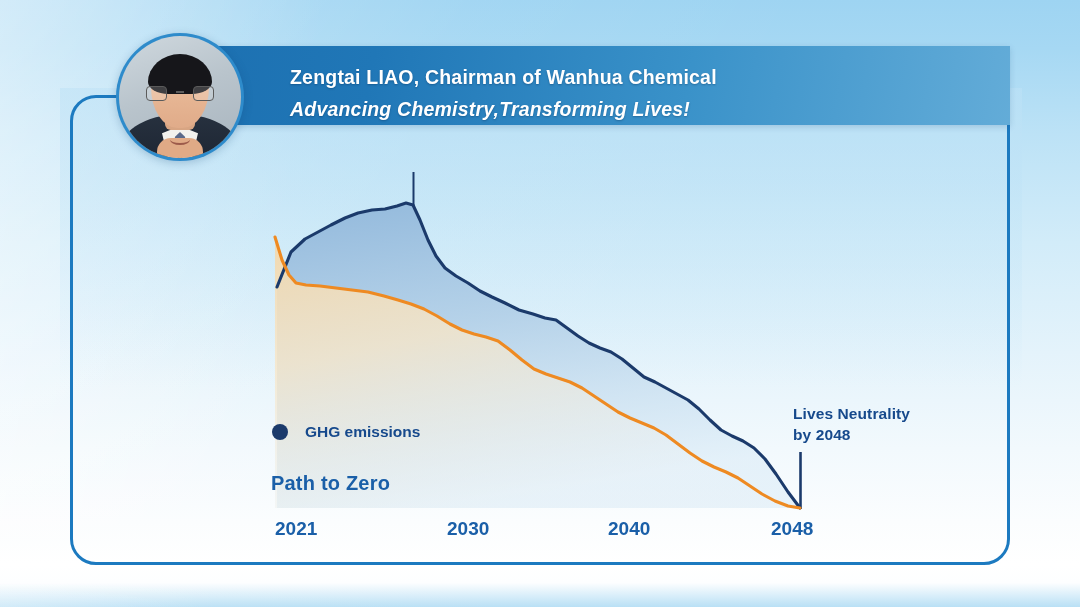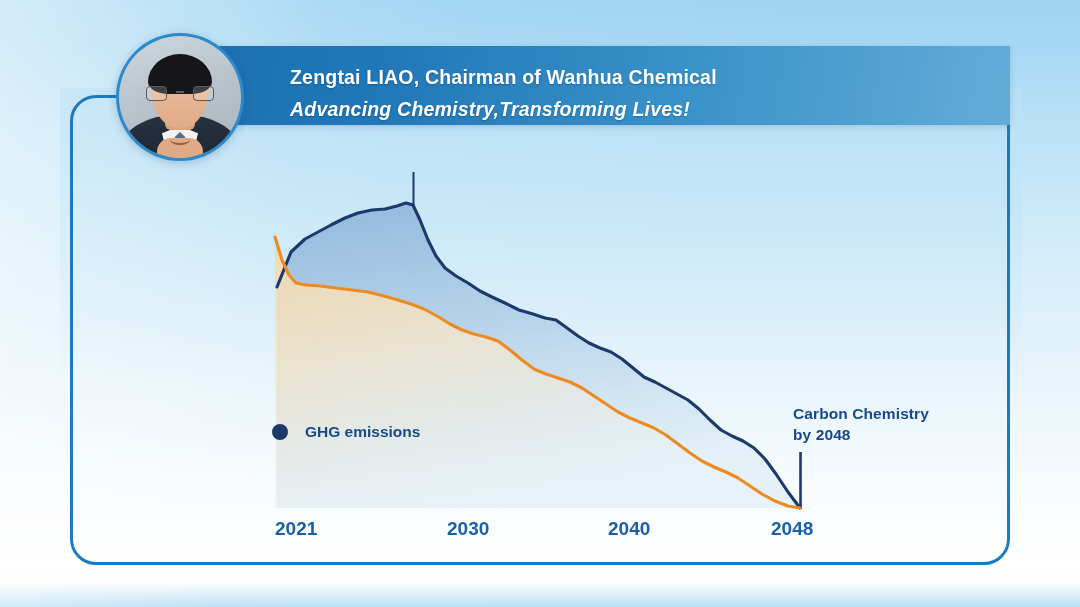--- a/index.html
+++ b/index.html
@@ -328,31 +328,32 @@
 
     <path fill="none" stroke="#EE8A22" stroke-width="3.1" stroke-linejoin="round" stroke-linecap="round" d="M275,237 L282,260 L289,275 L296,283 L306,285 L320,286 L336,288 L352,290 L368,292 L384,296
          L398,300 L411,304 L424,309 L437,316 L450,324 L462,330 L474,334 L486,337 L498,341 L510,350
          L522,360 L534,369 L546,374 L558,378 L570,382 L582,388 L594,396 L606,404 L618,412 L630,418
          L642,423 L654,428 L666,435 L678,444 L690,453 L702,461 L714,467 L726,472 L738,478 L750,486
          L762,494 L775,501 L788,506 L800,508"></path>
   </svg>
 
 
   <div class="annot" id="annot-neutral">
-    <div>Carbon Chemistry</div>
+    <div>Lives Neutrality</div>
     <div>by 2048</div>
   </div>
 
   <div id="legend">
     <div class="legend-row">
       <span class="legend-dot" style="background:#1B3A6B"></span>
       <span class="legend-label">GHG emissions</span>
     </div>
   </div>
 
+  <div id="chart-title">Path to Zero</div>
 
   <div class="xtick" style="left:275px">2021</div>
   <div class="xtick" style="left:447px">2030</div>
   <div class="xtick" style="left:608px">2040</div>
   <div class="xtick" style="left:771px">2048</div>
 
   <div id="banner">
     <div id="banner-text">
       <div id="banner-line1">Zengtai LIAO, Chairman of Wanhua Chemical</div>
       <div id="banner-line2">Advancing Chemistry,Transforming Lives!</div>

